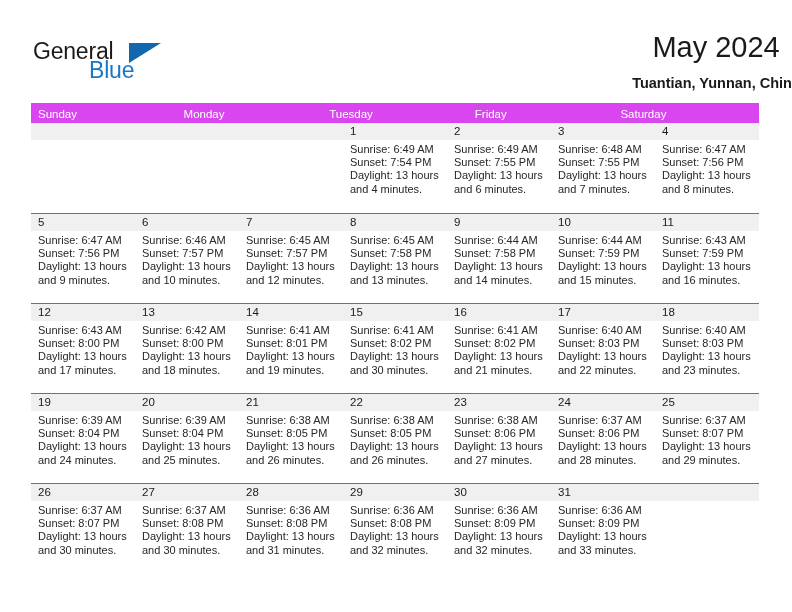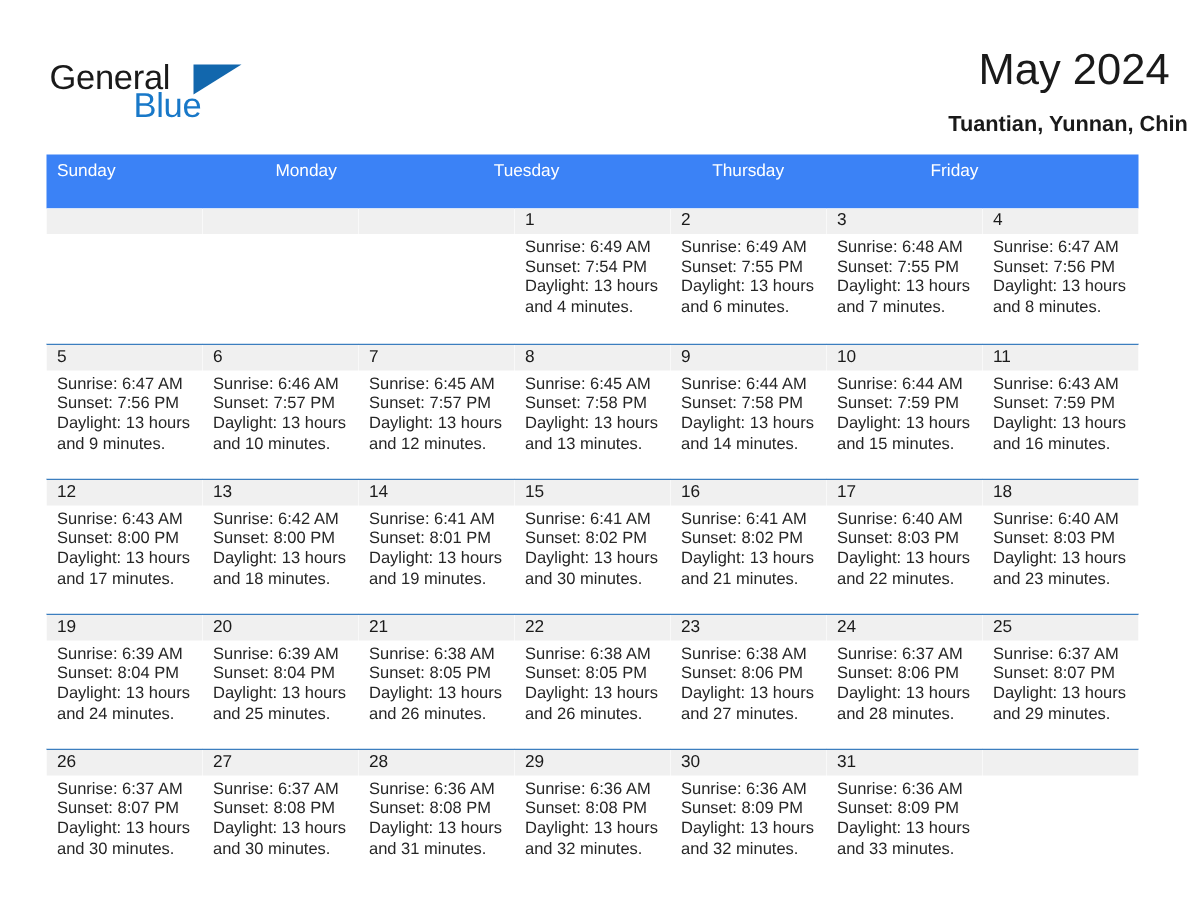--- a/index.html
+++ b/index.html
@@ -89,22 +89,22 @@
   
   .calendar {
     position: absolute;
     left: 31px;
     top: 103px;
     width: 728px;
   }
   .weekday-row {
     display: flex;
     width: 100%;
-    background: #3b82f6;
-    height: 36px;
+    background: #d946ef;
+    height: 20px;
   }
   .weekday {
     flex: 1 1 0;
     color: #ffffff;
     font-size: 11.5px;
     line-height: 22px;
     padding-left: 7px;
     box-sizing: border-box;
     white-space: nowrap;
     overflow: hidden;
@@ -164,22 +164,22 @@
       <div class="cal-title">May 2024</div>
       <div class="cal-subtitle">Tuantian, Yunnan, China</div>
     </div>
   </div>
 
   <div class="calendar">
     <div class="weekday-row" id="weekday-row">
         <div class="weekday">Sunday</div>
         <div class="weekday">Monday</div>
         <div class="weekday">Tuesday</div>
-        <div class="weekday">Thursday</div>
         <div class="weekday">Friday</div>
+        <div class="weekday">Saturday</div>
       </div>
     <div id="weeks-container">
         <div class="week-row first">
           <div class="day-cell empty">
             <div class="day-number-band"></div>
           </div>
           <div class="day-cell empty">
             <div class="day-number-band"></div>
           </div>
           <div class="day-cell empty">

